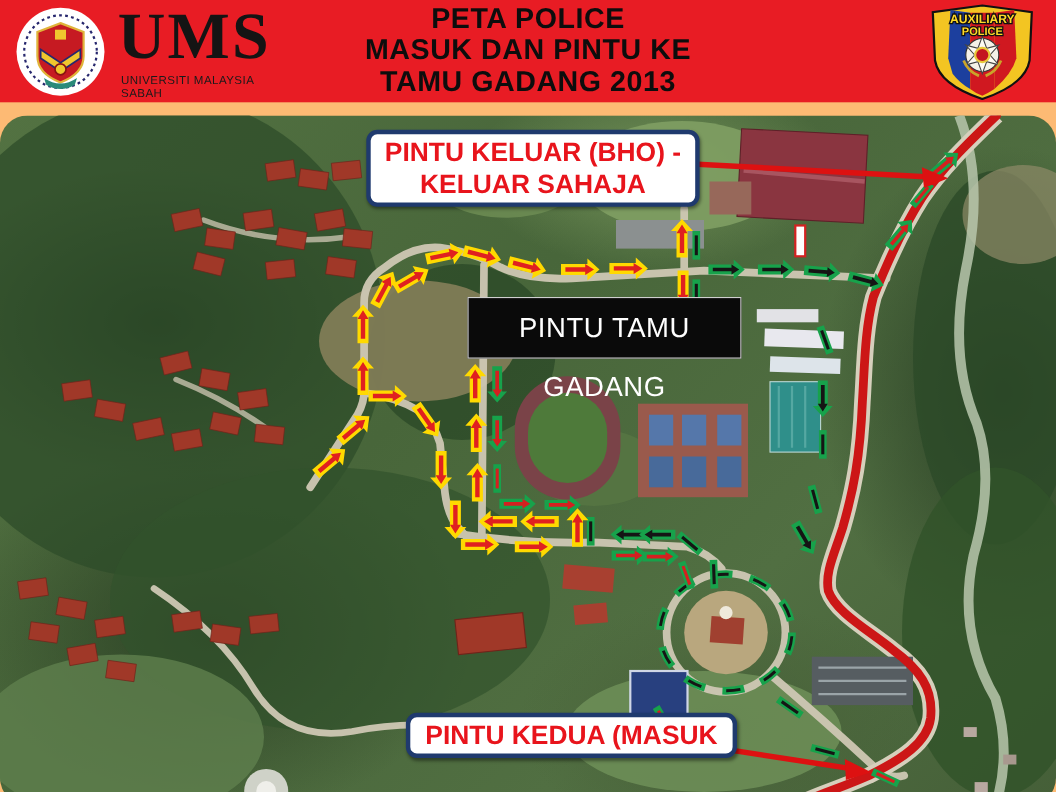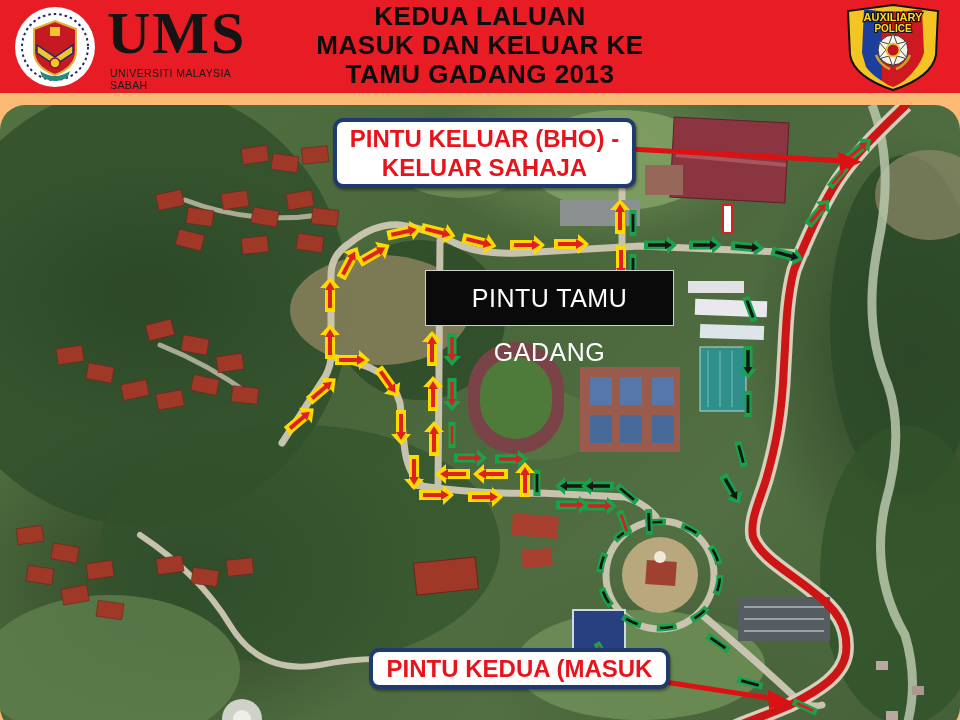--- a/index.html
+++ b/index.html
@@ -47,22 +47,22 @@
         <path d="M27,40 L45,52 L63,40 L63,48 L45,60 L27,48 Z" fill="#f0c62e" stroke="#27276e" stroke-width="1.5"></path>
         <rect x="40" y="22" width="10" height="9" fill="#f0c62e"></rect>
         <circle cx="45" cy="58" r="5" fill="#f0c62e" stroke="#8a1212" stroke-width="1.5"></circle>
         <path d="M30,66 Q45,76 60,66 L58,72 Q45,80 32,72 Z" fill="#2a8a7a"></path>
       </svg>
       <div id="ums-acronym">UMS</div>
       <div id="ums-name">UNIVERSITI MALAYSIA SABAH</div>
     </div>
 
     <div id="title">
-      <div>KEDUA LALUAN</div>
-      <div>MASUK DAN KELUAR KE</div>
+      <div>PETA POLICE</div>
+      <div>MASUK DAN PINTU KE</div>
       <div>TAMU GADANG 2013</div>
     </div>
 
     <svg id="police-badge" viewBox="0 0 102 88">
       <path d="M51,2 L96,8 L94,52 Q90,74 51,87 Q12,74 8,52 L6,8 Z" fill="#f3c522" stroke="#111" stroke-width="2"></path>
       <path d="M22,6 L40,8.5 L40,78 Q30,72 24,64 L20,50 Z" fill="#1c3f9e"></path>
       <path d="M62,8.5 L80,6 L82,50 Q78,64 62,78 Z" fill="#d01820"></path>
       <path d="M40,8.5 L62,8.5 L62,78 Q56,82 51,84 Q45,82 40,78 Z" fill="#d01820"></path>
       <path d="M40,8.5 L62,8.5 L62,78 Q56,82 51,84 Q45,82 40,78 Z" fill="#1c3f9e" opacity="0"></path>
       <g>

